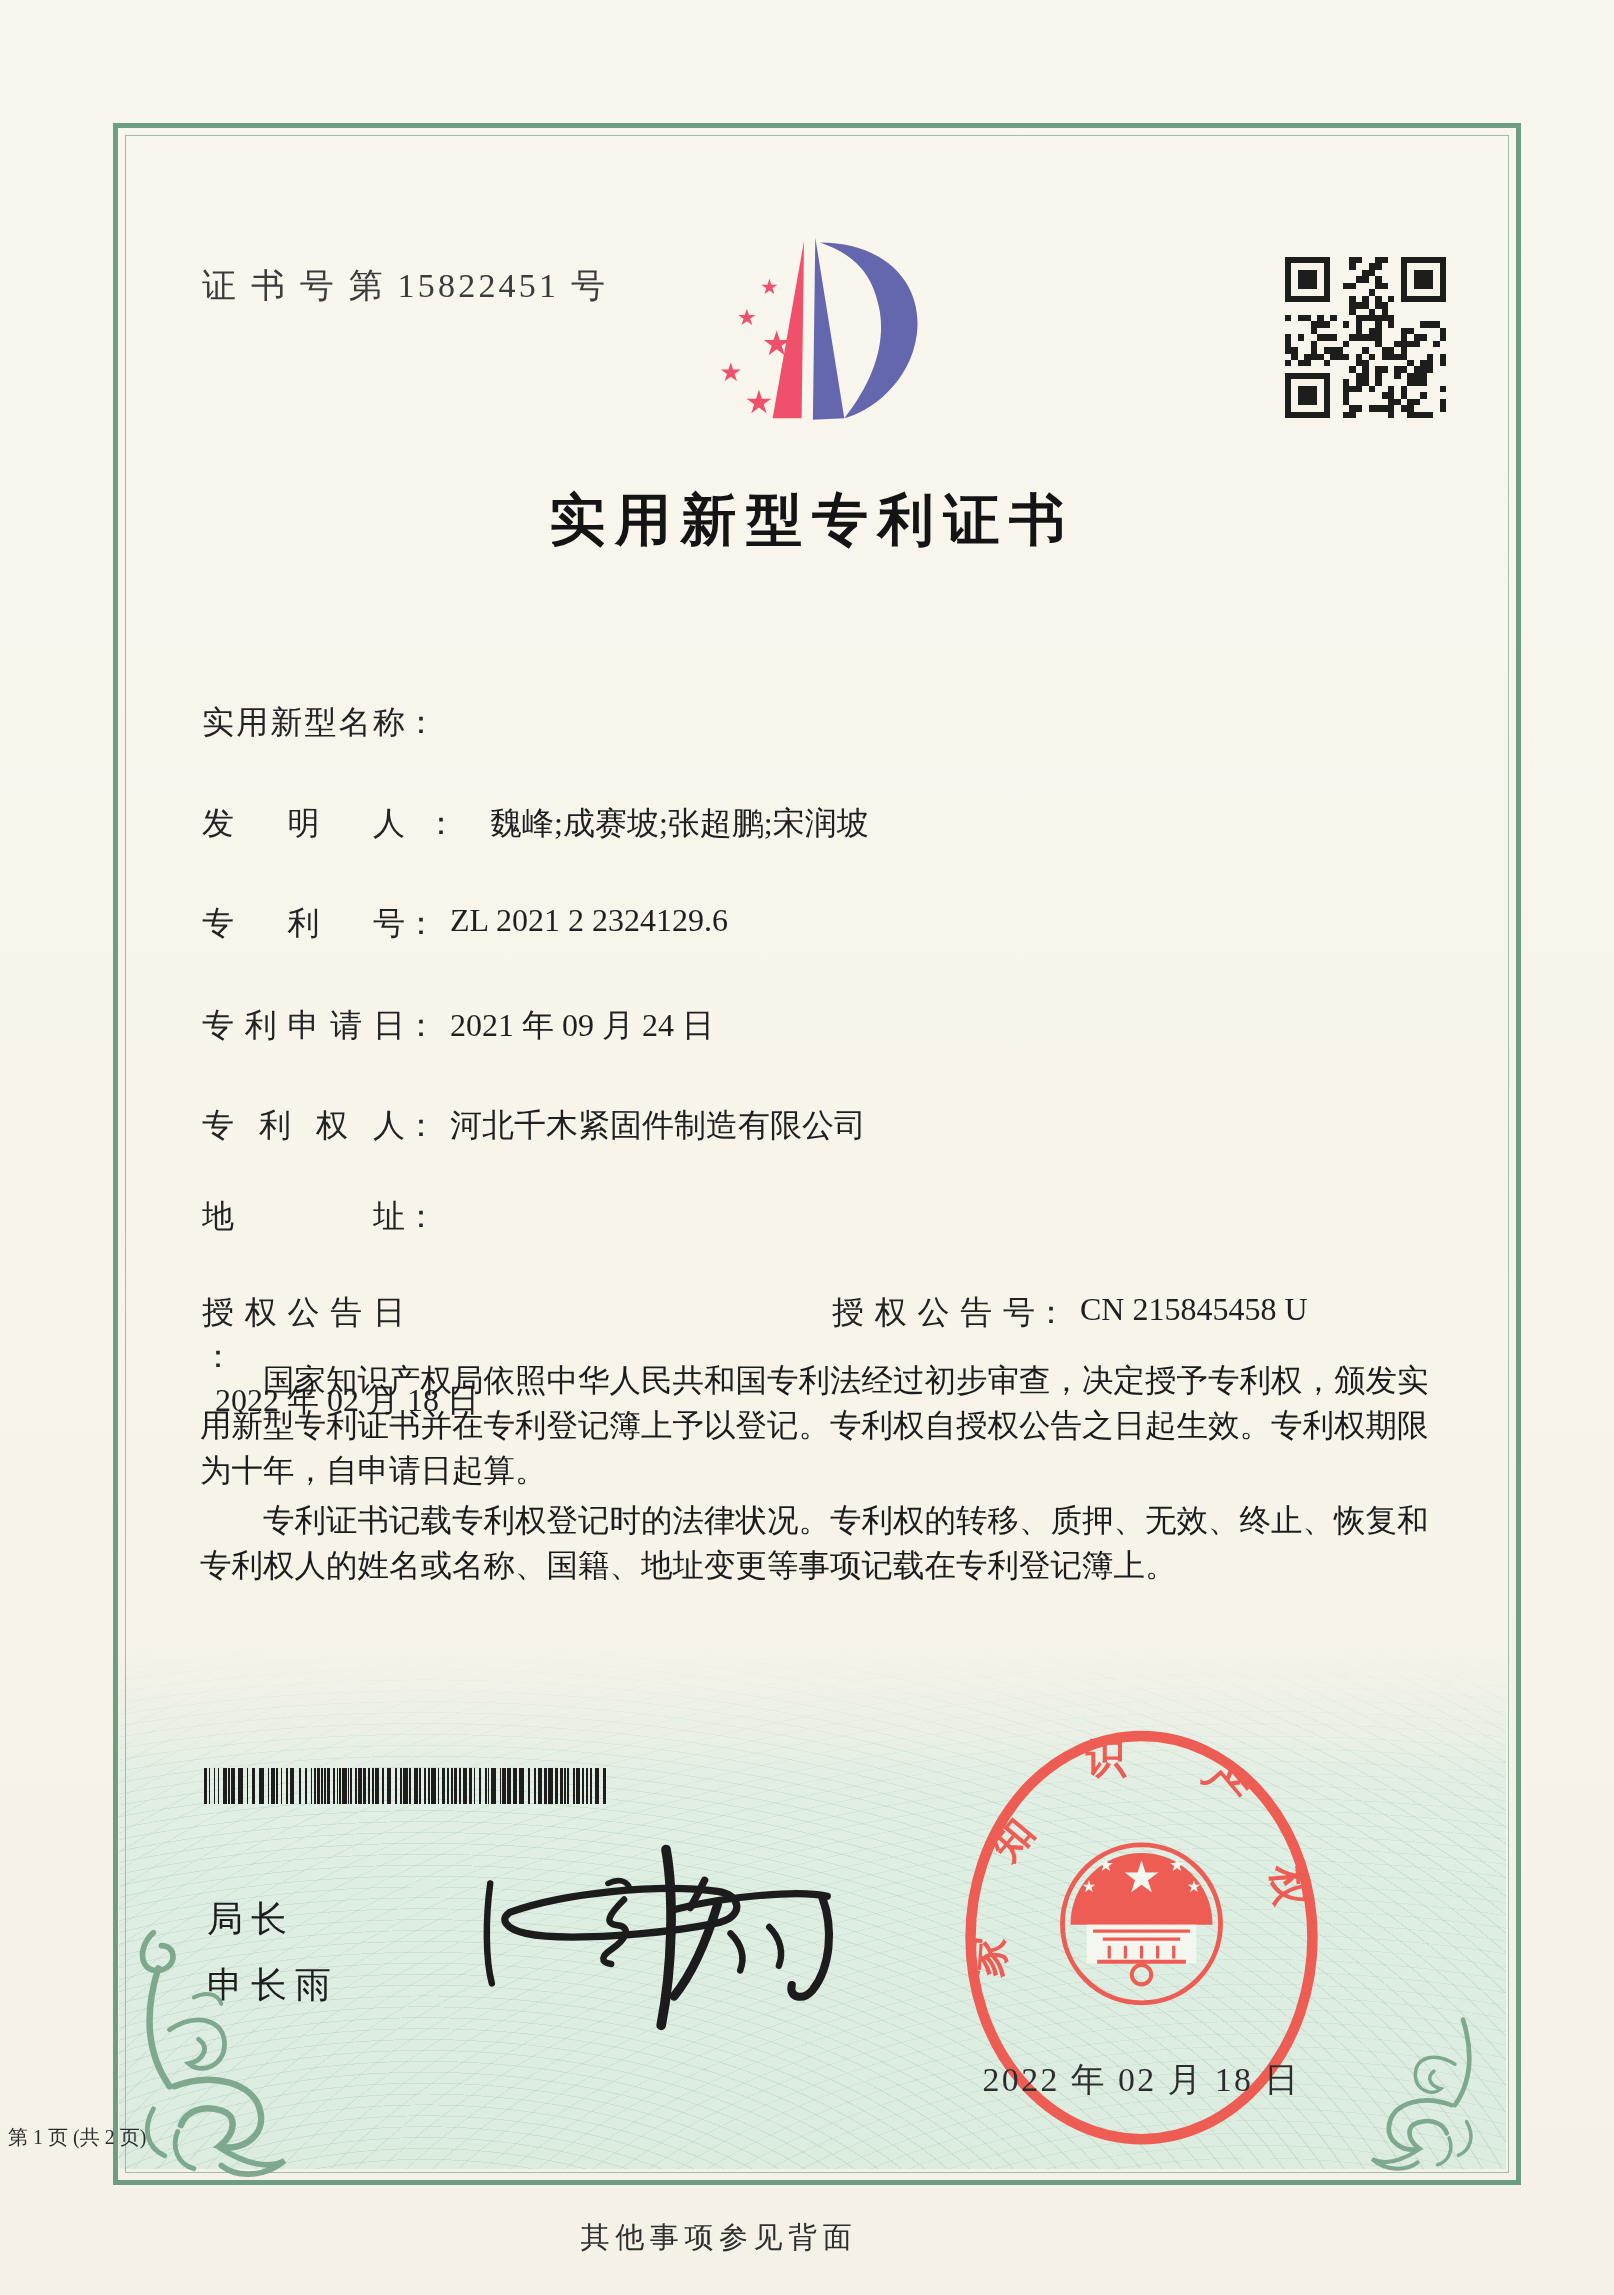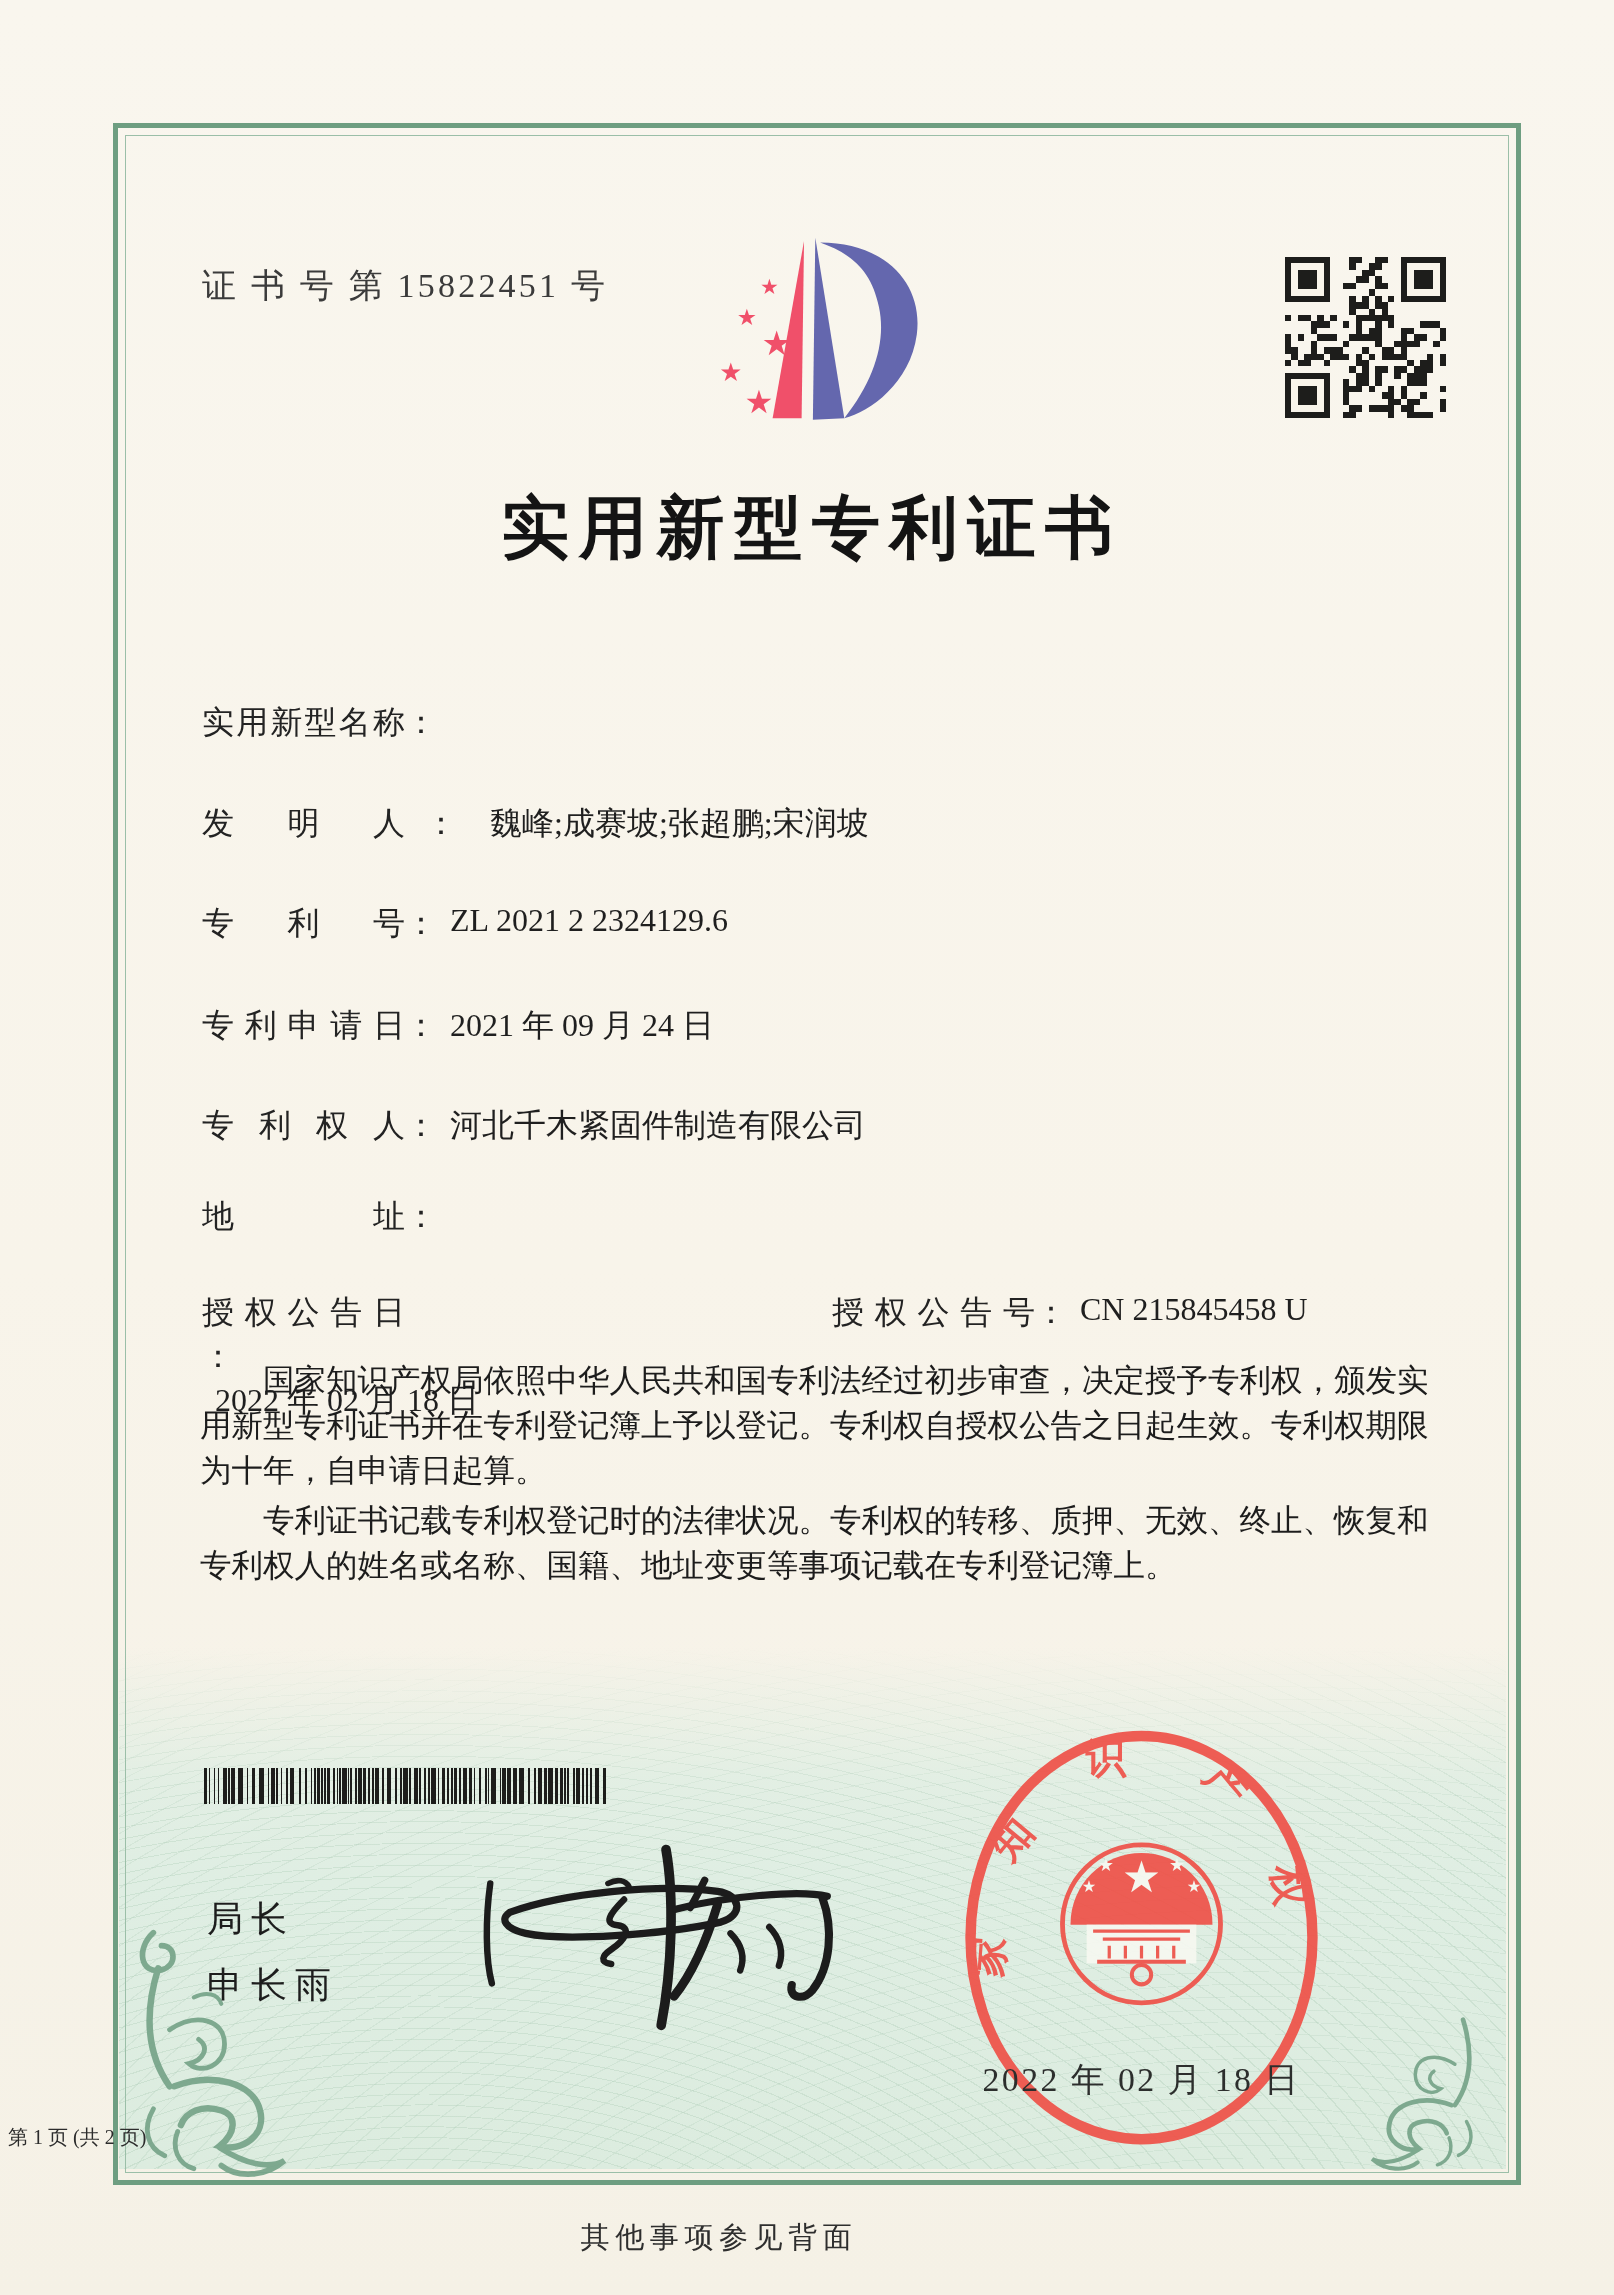--- a/index.html
+++ b/index.html
@@ -14,21 +14,21 @@
   .band{position:absolute;left:119px;top:1647px;width:1387px;height:522px;z-index:1;
         background:linear-gradient(to bottom,rgba(223,238,227,0) 0%,rgba(223,238,227,.85) 25%,#dfeee3 45%,#dcecdf 100%);}
   .band .waves{position:absolute;inset:0;opacity:.75;
         background:
           repeating-radial-gradient(ellipse 1130px 662px at 22% 140%,rgba(150,188,162,.32) 0 1.6px,rgba(0,0,0,0) 1.6px 18.6px),
           repeating-radial-gradient(ellipse 1332px 751px at 82% 155%,rgba(150,188,162,.22) 0 1.6px,rgba(0,0,0,0) 1.6px 22px);
         -webkit-mask-image:linear-gradient(to bottom,transparent 0%,#000 32%);
         mask-image:linear-gradient(to bottom,transparent 0%,#000 32%);}
   .abs{position:absolute;}
   .certno{left:202px;top:263px;font-size:34px;letter-spacing:3.2px;color:#3b3b3b;z-index:3;}
-  .title{left:113px;top:483px;width:1398px;margin:0;text-align:center;font-size:68px;font-weight:bold;
+  .title{left:113px;top:483px;width:1398px;margin:0;text-align:center;font-size:56px;font-weight:bold;
          letter-spacing:9.7px;color:#141414;z-index:3;}
   .row{left:202px;display:flex;align-items:flex-start;font-size:32px;z-index:3;white-space:nowrap;}
   .lab{display:inline-block;width:203px;text-align:justify;text-align-last:justify;color:#232323;}
   .colon{color:#232323;}
   .val{margin-left:13px;color:#1f1f1f;}
   .val-wrap{margin-left:13px;width:936px;white-space:normal;line-height:46px;}
   .grant2{position:absolute;left:630px;top:0;display:flex;}
   .legal{left:200px;top:1358px;width:1230px;font-size:31.5px;line-height:45px;color:#1c1c1c;z-index:3;}
   .legal p{margin:0 0 4.8px 0;text-indent:2em;}
   .signer-title{left:207px;top:1895px;font-size:36px;letter-spacing:8px;color:#1d1d1d;z-index:3;}

